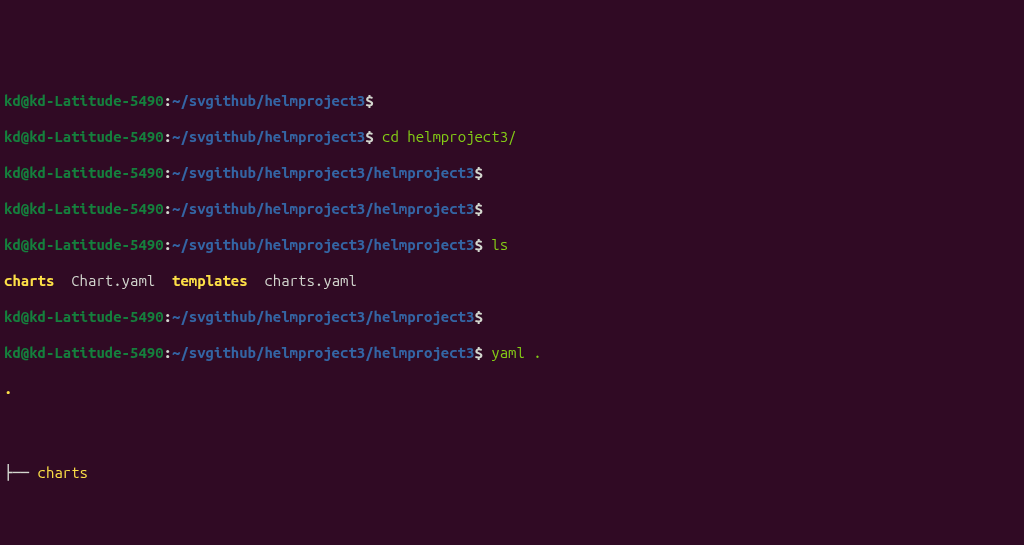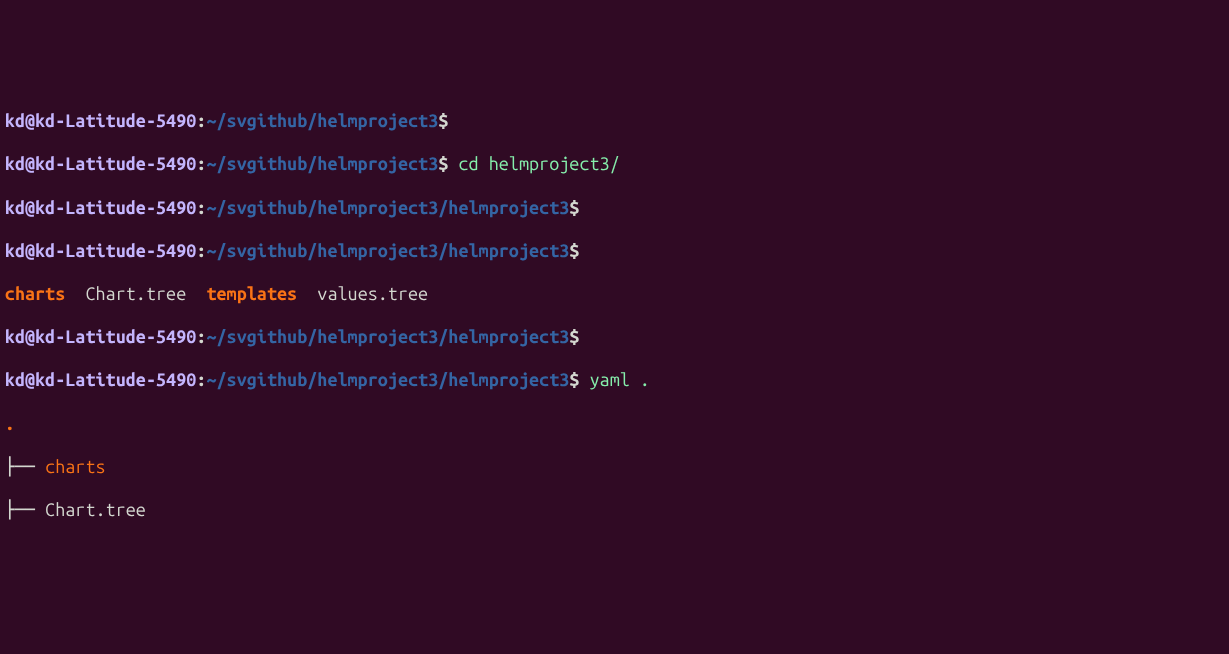--- a/index.html
+++ b/index.html
@@ -10,40 +10,41 @@
       font-size: 15px;
       line-height: 1.2;
       padding: 2px 4px;
       width: 1024px;
       height: 545px;
       overflow: hidden;
       font-weight: bold;
       white-space: pre;
     }
     .line { display: block; }
-    .user-host { color: #c4b5fd; }
+    .user-host { color: #15803d; }
     .colon { color: #d3d7cf; }
     .path { color: #3465a4; }
     .dollar { color: #d3d7cf; }
-    .cmd { color: #86efac; font-weight: normal; text-align: right; }
-    .dir { color: #f97316; }
+    .cmd { color: #84cc16; font-weight: normal; text-align: right; }
+    .dir { color: #fde047; }
     .file { color: #d3d7cf; font-weight: normal; }
-    .tree-line { color: #d3d7cf; font-weight: normal; }
+    .tree-line { color: #d3d7cf; font-weight: normal; margin-top: 48px; }
   </style>
 </head>
 <body>
 
 
 
 <div>
 <span class="line"><span class="user-host">kd@kd-Latitude-5490</span><span class="colon">:</span><span class="path">~/svgithub/helmproject3</span><span class="dollar">$</span></span>
 <span class="line"><span class="user-host">kd@kd-Latitude-5490</span><span class="colon">:</span><span class="path">~/svgithub/helmproject3</span><span class="dollar">$</span><span class="cmd"> cd helmproject3/</span></span>
 <span class="line"><span class="user-host">kd@kd-Latitude-5490</span><span class="colon">:</span><span class="path">~/svgithub/helmproject3/helmproject3</span><span class="dollar">$</span></span>
 <span class="line"><span class="user-host">kd@kd-Latitude-5490</span><span class="colon">:</span><span class="path">~/svgithub/helmproject3/helmproject3</span><span class="dollar">$</span></span>
-<span class="line"><span class="dir">charts</span><span class="file">  Chart.tree  </span><span class="dir">templates</span><span class="file">  values.tree</span></span>
+<span class="line"><span class="user-host">kd@kd-Latitude-5490</span><span class="colon">:</span><span class="path">~/svgithub/helmproject3/helmproject3</span><span class="dollar">$</span><span class="cmd"> ls</span></span>
+<span class="line"><span class="dir">charts</span><span class="file">  Chart.yaml  </span><span class="dir">templates</span><span class="file">  charts.yaml</span></span>
 <span class="line"><span class="user-host">kd@kd-Latitude-5490</span><span class="colon">:</span><span class="path">~/svgithub/helmproject3/helmproject3</span><span class="dollar">$</span></span>
 <span class="line"><span class="user-host">kd@kd-Latitude-5490</span><span class="colon">:</span><span class="path">~/svgithub/helmproject3/helmproject3</span><span class="dollar">$</span><span class="cmd"> yaml .</span></span>
 <span class="line dir">.</span>
 <span class="line tree-line"><span>├── </span><span class="dir">charts</span></span>
 <span class="line tree-line">├── Chart.tree</span>
 
 
 
 
 

